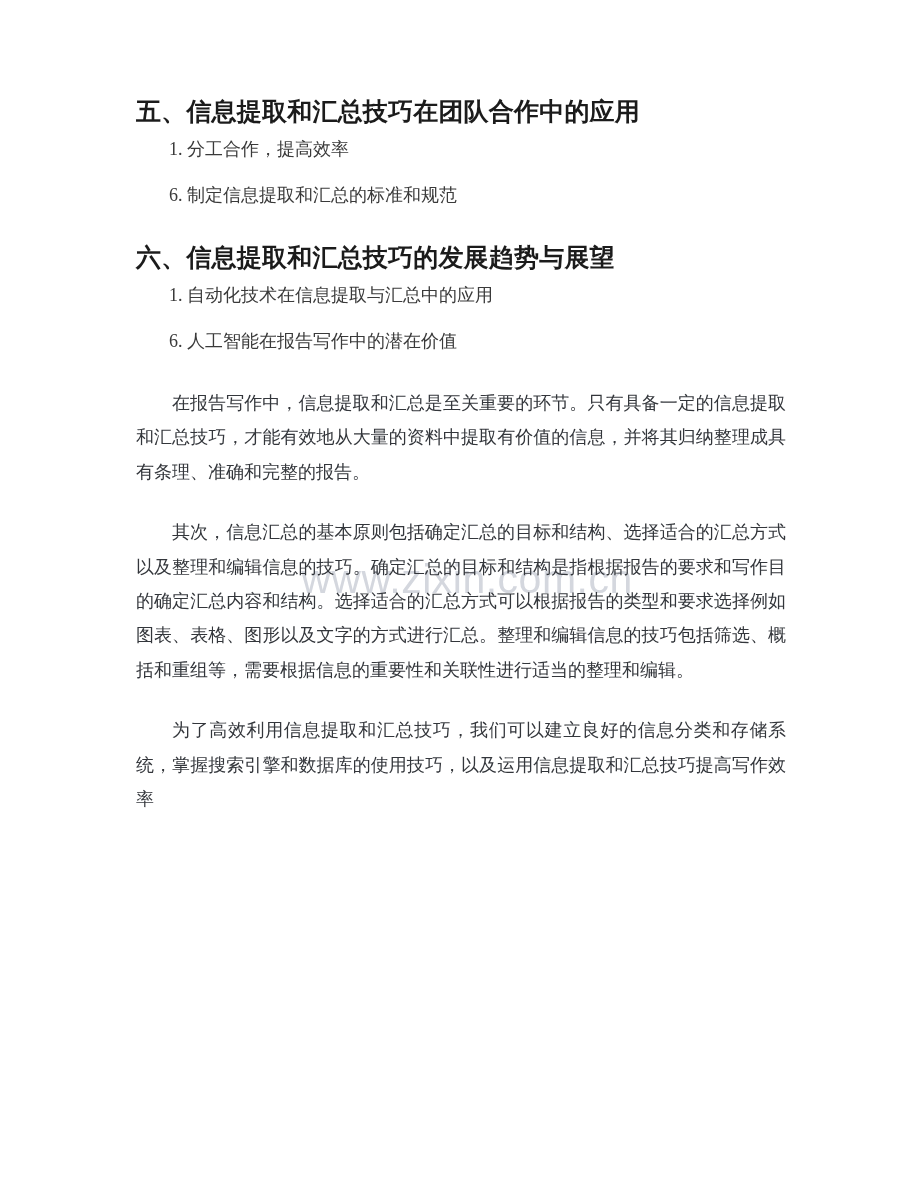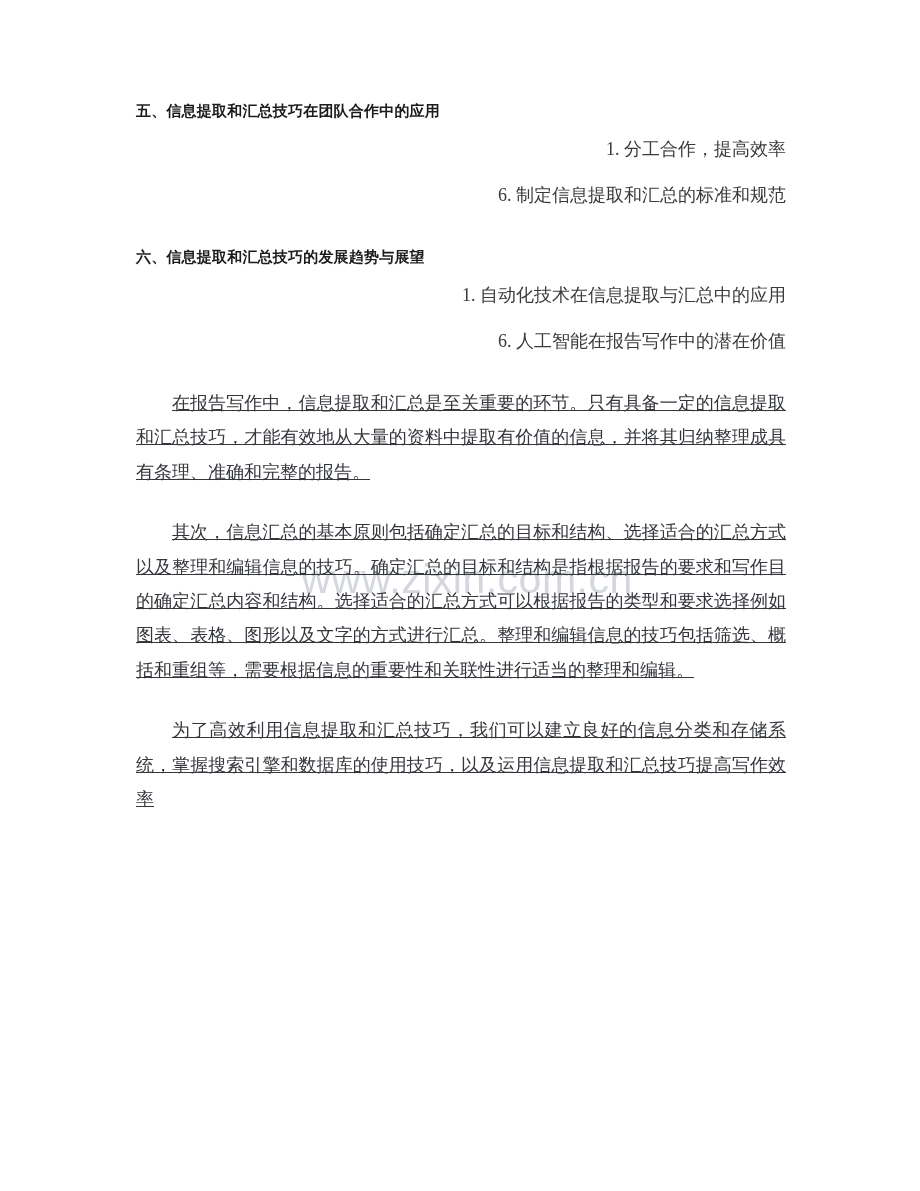--- a/index.html
+++ b/index.html
@@ -48,30 +48,29 @@
     position: absolute;
     left: 136px;
     top: 96px;
     width: 650px;
     z-index: 2;
   }
 
   .section-heading {
     font-family: "Liberation Sans", "DejaVu Sans", sans-serif;
     font-weight: bold;
-    font-size: 15px;
+    font-size: 25px;
     line-height: 30px;
     color: #1b1b1b;
     margin: 0 0 6px 0;
     letter-spacing: 0.2px;
   }
 
   .list-block {
     margin: 0 0 4px 0;
-    text-align: right;
   }
 
   .list-item {
     font-family: "Liberation Serif", "DejaVu Serif", serif;
     font-size: 18px;
     line-height: 34px;
     color: #3a3a3a;
     margin: 0 0 12px 33px;
     white-space: nowrap;
   }
@@ -82,21 +81,20 @@
   .body-para {
     font-family: "Liberation Serif", "DejaVu Serif", serif;
     font-size: 18px;
     line-height: 34.4px;
     color: #33363b;
     margin: 0 0 26px 0;
     text-align: justify;
     text-justify: inter-ideograph;
     text-indent: 2em;
     word-break: break-all;
-    text-decoration: underline;
   }
 
   .body-para:last-child { margin-bottom: 0; }
 </style>
 </head>
 <body>
 
 <div id="page">
 
   <div id="watermark">www.zixin.com.cn</div>

